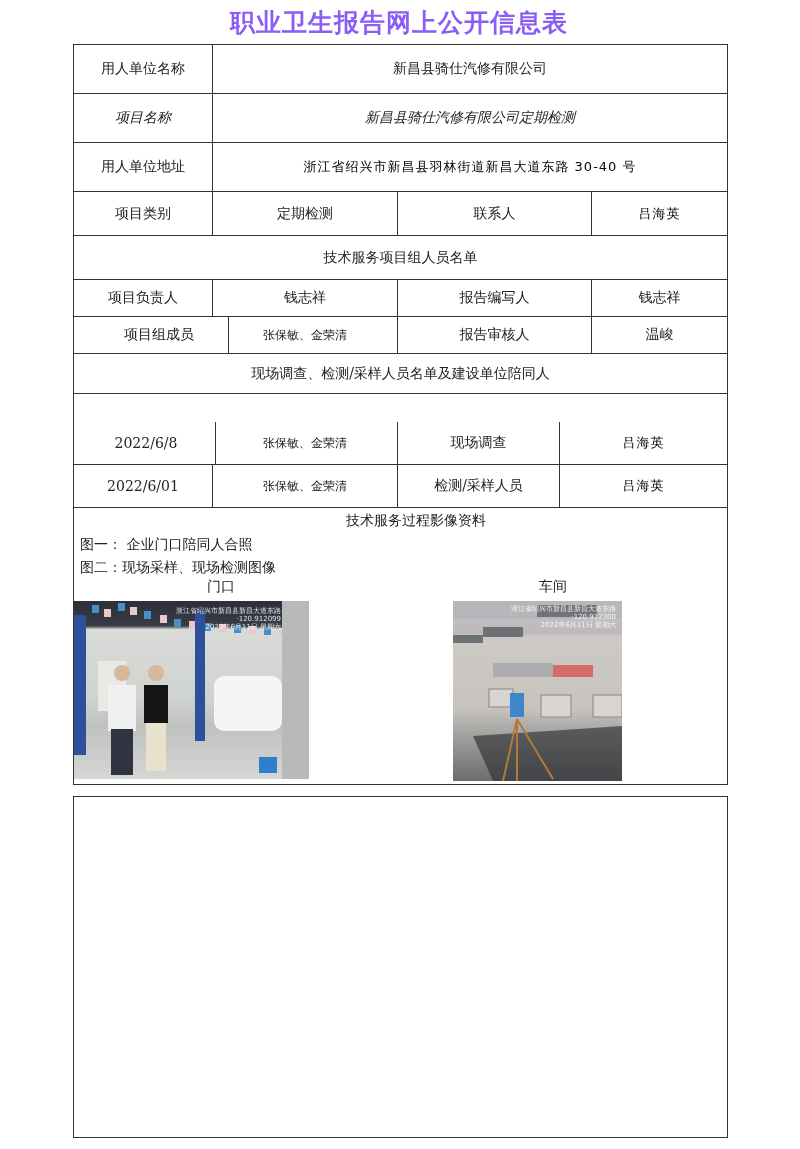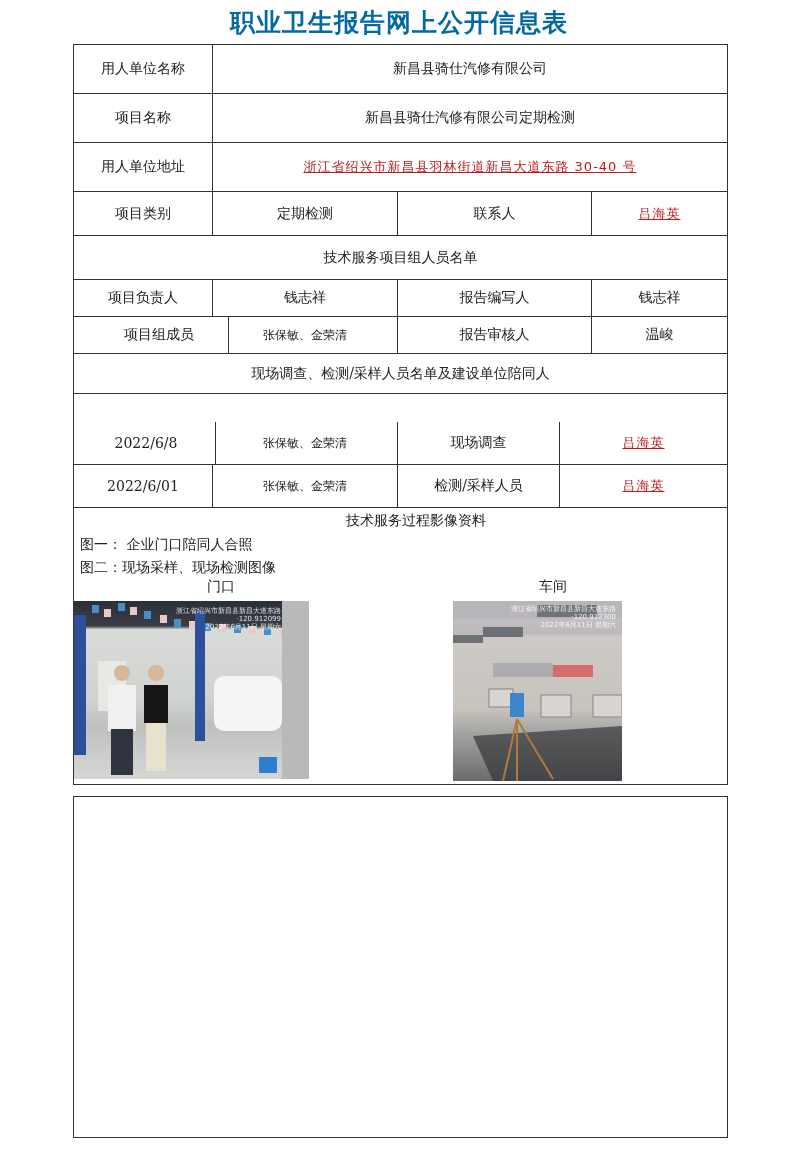--- a/index.html
+++ b/index.html
@@ -1,22 +1,22 @@
 <!DOCTYPE html>
 <html><head>
 <meta charset="utf-8">
 <style>
   html, body { margin: 0; padding: 0; background: #ffffff; }
   body { width: 800px; height: 1149px; position: relative; font-family: "DejaVu Serif", "Liberation Serif", serif; color: #222; overflow: hidden; }
-  .title { position: absolute; top: 6px; left: 0; width: 798px; text-align: center; font-size: 25px; font-weight: bold; letter-spacing: 1px; color: #0369a1; }
+  .title { position: absolute; top: 6px; left: 0; width: 798px; text-align: center; font-size: 25px; font-weight: bold; letter-spacing: 1px; color: #8b5cf6; }
   .sheet { position: absolute; left: 73px; top: 44px; width: 655px; height: 741px; border: 1.5px solid #333; box-sizing: border-box; }
   .row { position: absolute; left: 0; width: 100%; border-bottom: 1.5px solid #333; box-sizing: border-box; }
   .cell { position: absolute; top: 0; height: 100%; display: flex; align-items: center; justify-content: center; font-size: 14px; box-sizing: border-box; border-right: 1.2px solid #333; text-align: center; }
   .cell.last { border-right: none; }
-  .cell.sans { font-family: "DejaVu Sans", "Liberation Sans", sans-serif; font-size: 13px; color: #b91c1c; letter-spacing: 1px; text-decoration: underline; }
+  .cell.sans { font-family: "DejaVu Sans", "Liberation Sans", sans-serif; font-size: 13px; color: #000000; letter-spacing: 1px; }
   .cell.big { font-size: 12px; }
   .cell.top { align-items: flex-start; padding-top: 2px; }
   .cell.bottom { align-items: flex-end; padding-bottom: 2px; }
   .media { position: absolute; left: 0; top: 463px; width: 100%; height: 276px; padding-left: 31px; }
   .media .heading { position: absolute; top: 4px; left: 0; width: 100%; text-align: center; font-size: 14px; }
   .media .line { position: absolute; left: 6px; font-size: 14px; }
   .media .cap { position: absolute; font-size: 14px; }
   .photo { position: absolute; overflow: hidden; }
   .photo1 { left: 0; top: 93px; width: 235px; height: 178px; background: linear-gradient(180deg, #2b2f3a 0%, #3a3d45 14%, #d9dbd8 16%, #cfd3d0 55%, #bfc1bf 70%, #d6d7d5 100%); }
   .photo2 { left: 379px; top: 93px; width: 169px; height: 180px; background: linear-gradient(180deg, #c9c6c8 0%, #bdb9bb 18%, #cdcac6 20%, #c7c3bd 60%, #9fa09f 75%, #6b6c6e 100%); }
@@ -28,21 +28,21 @@
 
 <div class="title">职业卫生报告网上公开信息表</div>
 
 <div class="sheet">
 
   <div class="row" style="top:0;height:49px;">
     <div class="cell" style="left:0;width:139px;">用人单位名称</div>
     <div class="cell last" style="left:139px;width:514px;">新昌县骑仕汽修有限公司</div>
   </div>
 
-  <div class="row" style="top:49px;height:49px;">
+  <div class="row" style="top:49px;height:49px;font-style:italic;">
     <div class="cell" style="left:0;width:139px;">项目名称</div>
     <div class="cell last" style="left:139px;width:514px;">新昌县骑仕汽修有限公司定期检测</div>
   </div>
 
   <div class="row" style="top:98px;height:49px;">
     <div class="cell" style="left:0;width:139px;">用人单位地址</div>
     <div class="cell last sans" style="left:139px;width:514px;">浙江省绍兴市新昌县羽林街道新昌大道东路 30-40 号</div>
   </div>
 
   <div class="row" style="top:147px;height:44px;">

